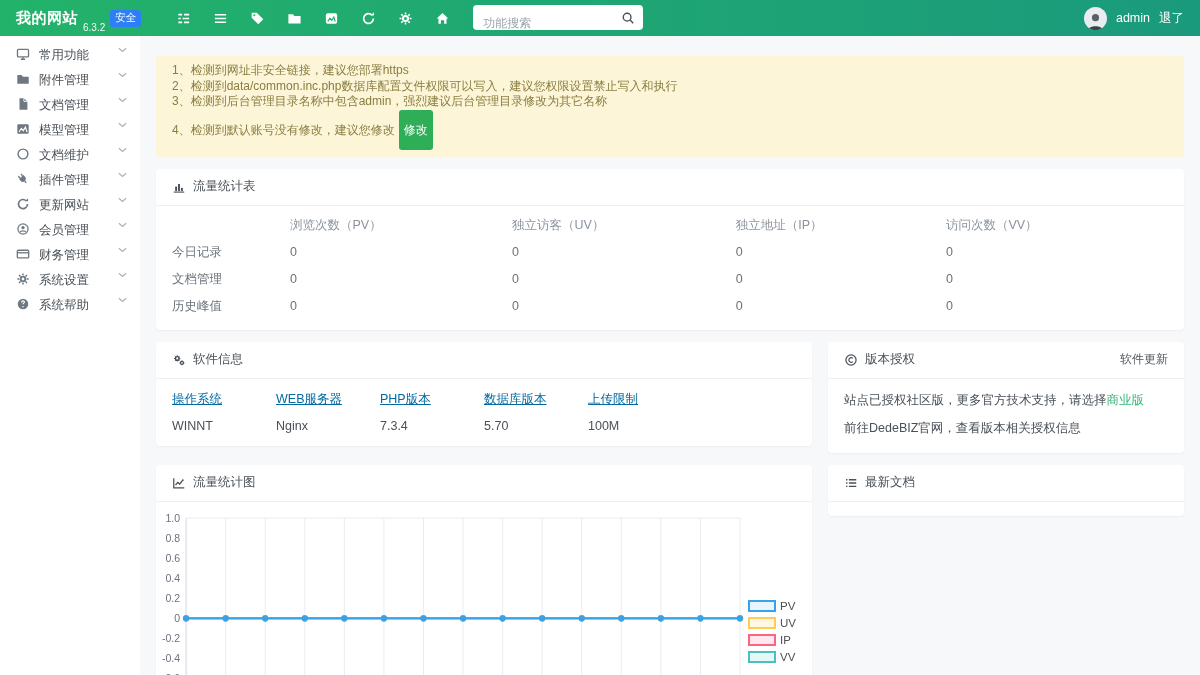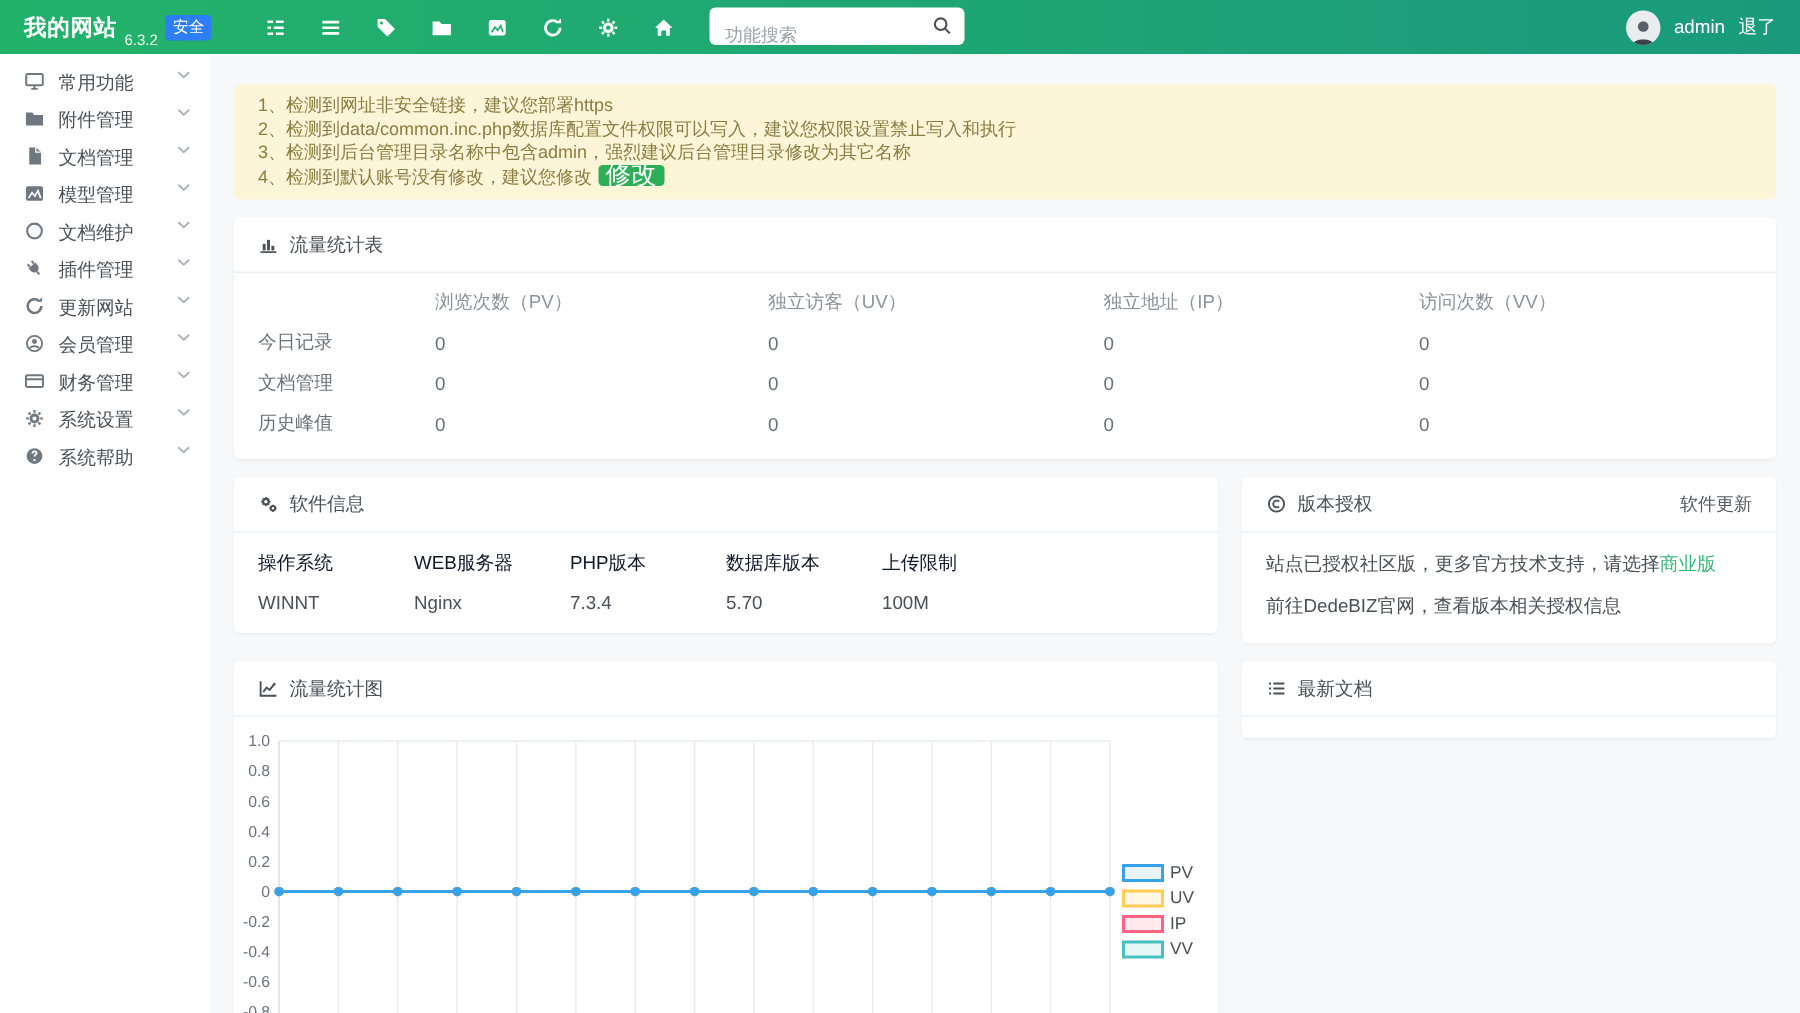--- a/index.html
+++ b/index.html
@@ -35,41 +35,41 @@
   .sidebar{position:fixed;top:36px;left:0;width:140px;height:639px;background:#fff;padding-top:11px;z-index:10;}
   .side-item{display:flex;align-items:flex-start;height:25px;padding:0 13px 0 16px;
              font-size:12.5px;color:#495057;cursor:pointer;}
   .s-icon{width:14px;height:14px;margin-right:9px;color:#6f7880;flex:none;}
   .chev{margin-left:auto;color:#aab2ba;}
 
   
   .content{position:absolute;left:140px;top:36px;width:1060px;padding:20px 16px 16px;}
   .alert{background:var(--warn-bg);color:var(--warn-text);border-radius:4px;
          padding:7px 16px;font-size:12px;line-height:15.6px;margin-bottom:12px;}
-  .fix-btn{display:inline-block;background:var(--green-btn);color:#fff;font-size:17px;
-           line-height:14px;padding:0 5px;border-radius:3px;margin-left:4px;cursor:pointer;}
+  .fix-btn{display:inline-block;background:var(--green-btn);color:#fff;font-size:12px;
+           line-height:14px;padding:13px 5px;border-radius:3px;margin-left:4px;cursor:pointer;}
 
   .panel{background:#fff;border-radius:4px;box-shadow:0 1px 2px rgba(31,45,61,.05);}
   .panel-h{display:flex;align-items:center;height:37px;padding:0 16px;
            border-bottom:1px solid #eef1f3;font-size:12.5px;color:#495057;}
   .p-icon{margin-right:7px;color:#495057;flex:none;}
   .h-right{margin-left:auto;font-size:12px;color:#52585e;cursor:pointer;}
 
   .panel-stats{margin-bottom:12px;}
   .stats-body{padding:4px 16px 10px;}
   table{width:100%;border-collapse:collapse;font-size:12.5px;}
   th{font-weight:normal;text-align:left;color:#8b939c;padding:7px 0 5px;}
   td,th.row-label{color:#6a737b;}
   td{padding:5px 0;}
   th.col0{width:118px;}
 
   .grid-row{display:grid;grid-template-columns:1fr 356px;gap:16px;align-items:start;margin-bottom:12px;}
 
   .soft-body{display:grid;grid-template-columns:repeat(6,1fr);padding:12px 16px 13px;font-size:12.5px;}
-  .soft-field .f-label{color:#0f172a;margin-bottom:11px;}
+  .soft-field .f-label{color:#0369a1;margin-bottom:11px;text-decoration:underline;}
   .soft-field .f-value{color:#495057;}
 
   .lic-body{padding:13px 16px 5px;font-size:12.5px;color:#495057;}
   .lic-body p{margin:0 0 11px;}
   .green-link{color:var(--link-green);cursor:pointer;}
 
   .chart-body{display:flex;align-items:center;padding:8px 8px 6px 4px;}
   .chart-svg-wrap{flex:1;min-width:0;}
   .legend{width:56px;flex:none;display:flex;flex-direction:column;gap:5px;margin-left:2px;}
   .legend-item{display:flex;align-items:center;gap:4px;cursor:pointer;}

